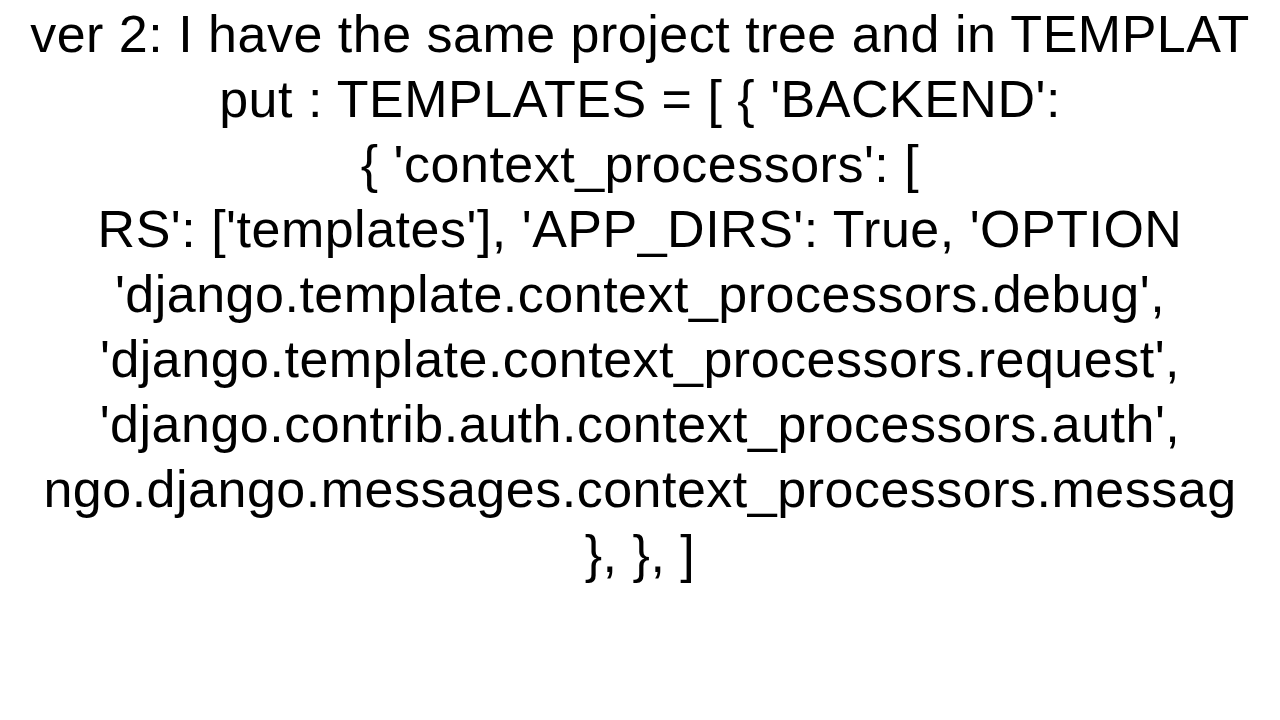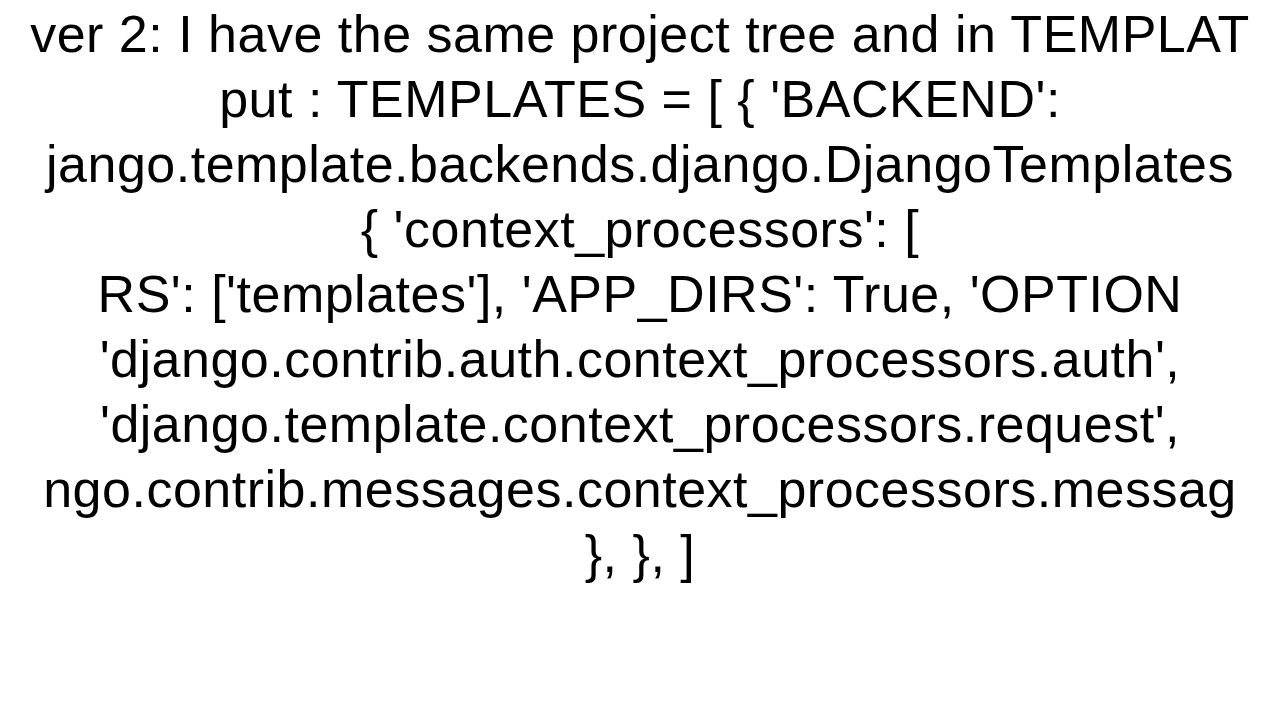--- a/index.html
+++ b/index.html
@@ -32,20 +32,20 @@
     .line {
       white-space: nowrap;
     }
   </style>
 </head>
 <body>
 
 <div class="content">
   <div class="line">ver 2: I have the same project tree and in TEMPLAT</div>
   <div class="line">put : TEMPLATES = [ {     'BACKEND':</div>
-  <div class="line">jango.template.backends.django.DjangoTemplates</div>
   <div class="line">{         'context_processors': [</div>
   <div class="line">RS': ['templates'],     'APP_DIRS': True,     'OPTION</div>
+  <div class="line">'django.template.context_processors.debug',</div>
+  <div class="line">'django.template.context_processors.request',</div>
   <div class="line">'django.contrib.auth.context_processors.auth',</div>
-  <div class="line">'django.template.context_processors.request',</div>
-  <div class="line">ngo.contrib.messages.context_processors.messag</div>
+  <div class="line">ngo.django.messages.context_processors.messag</div>
   <div class="line">}, },  ]</div>
 </div>
 
 </body></html>

